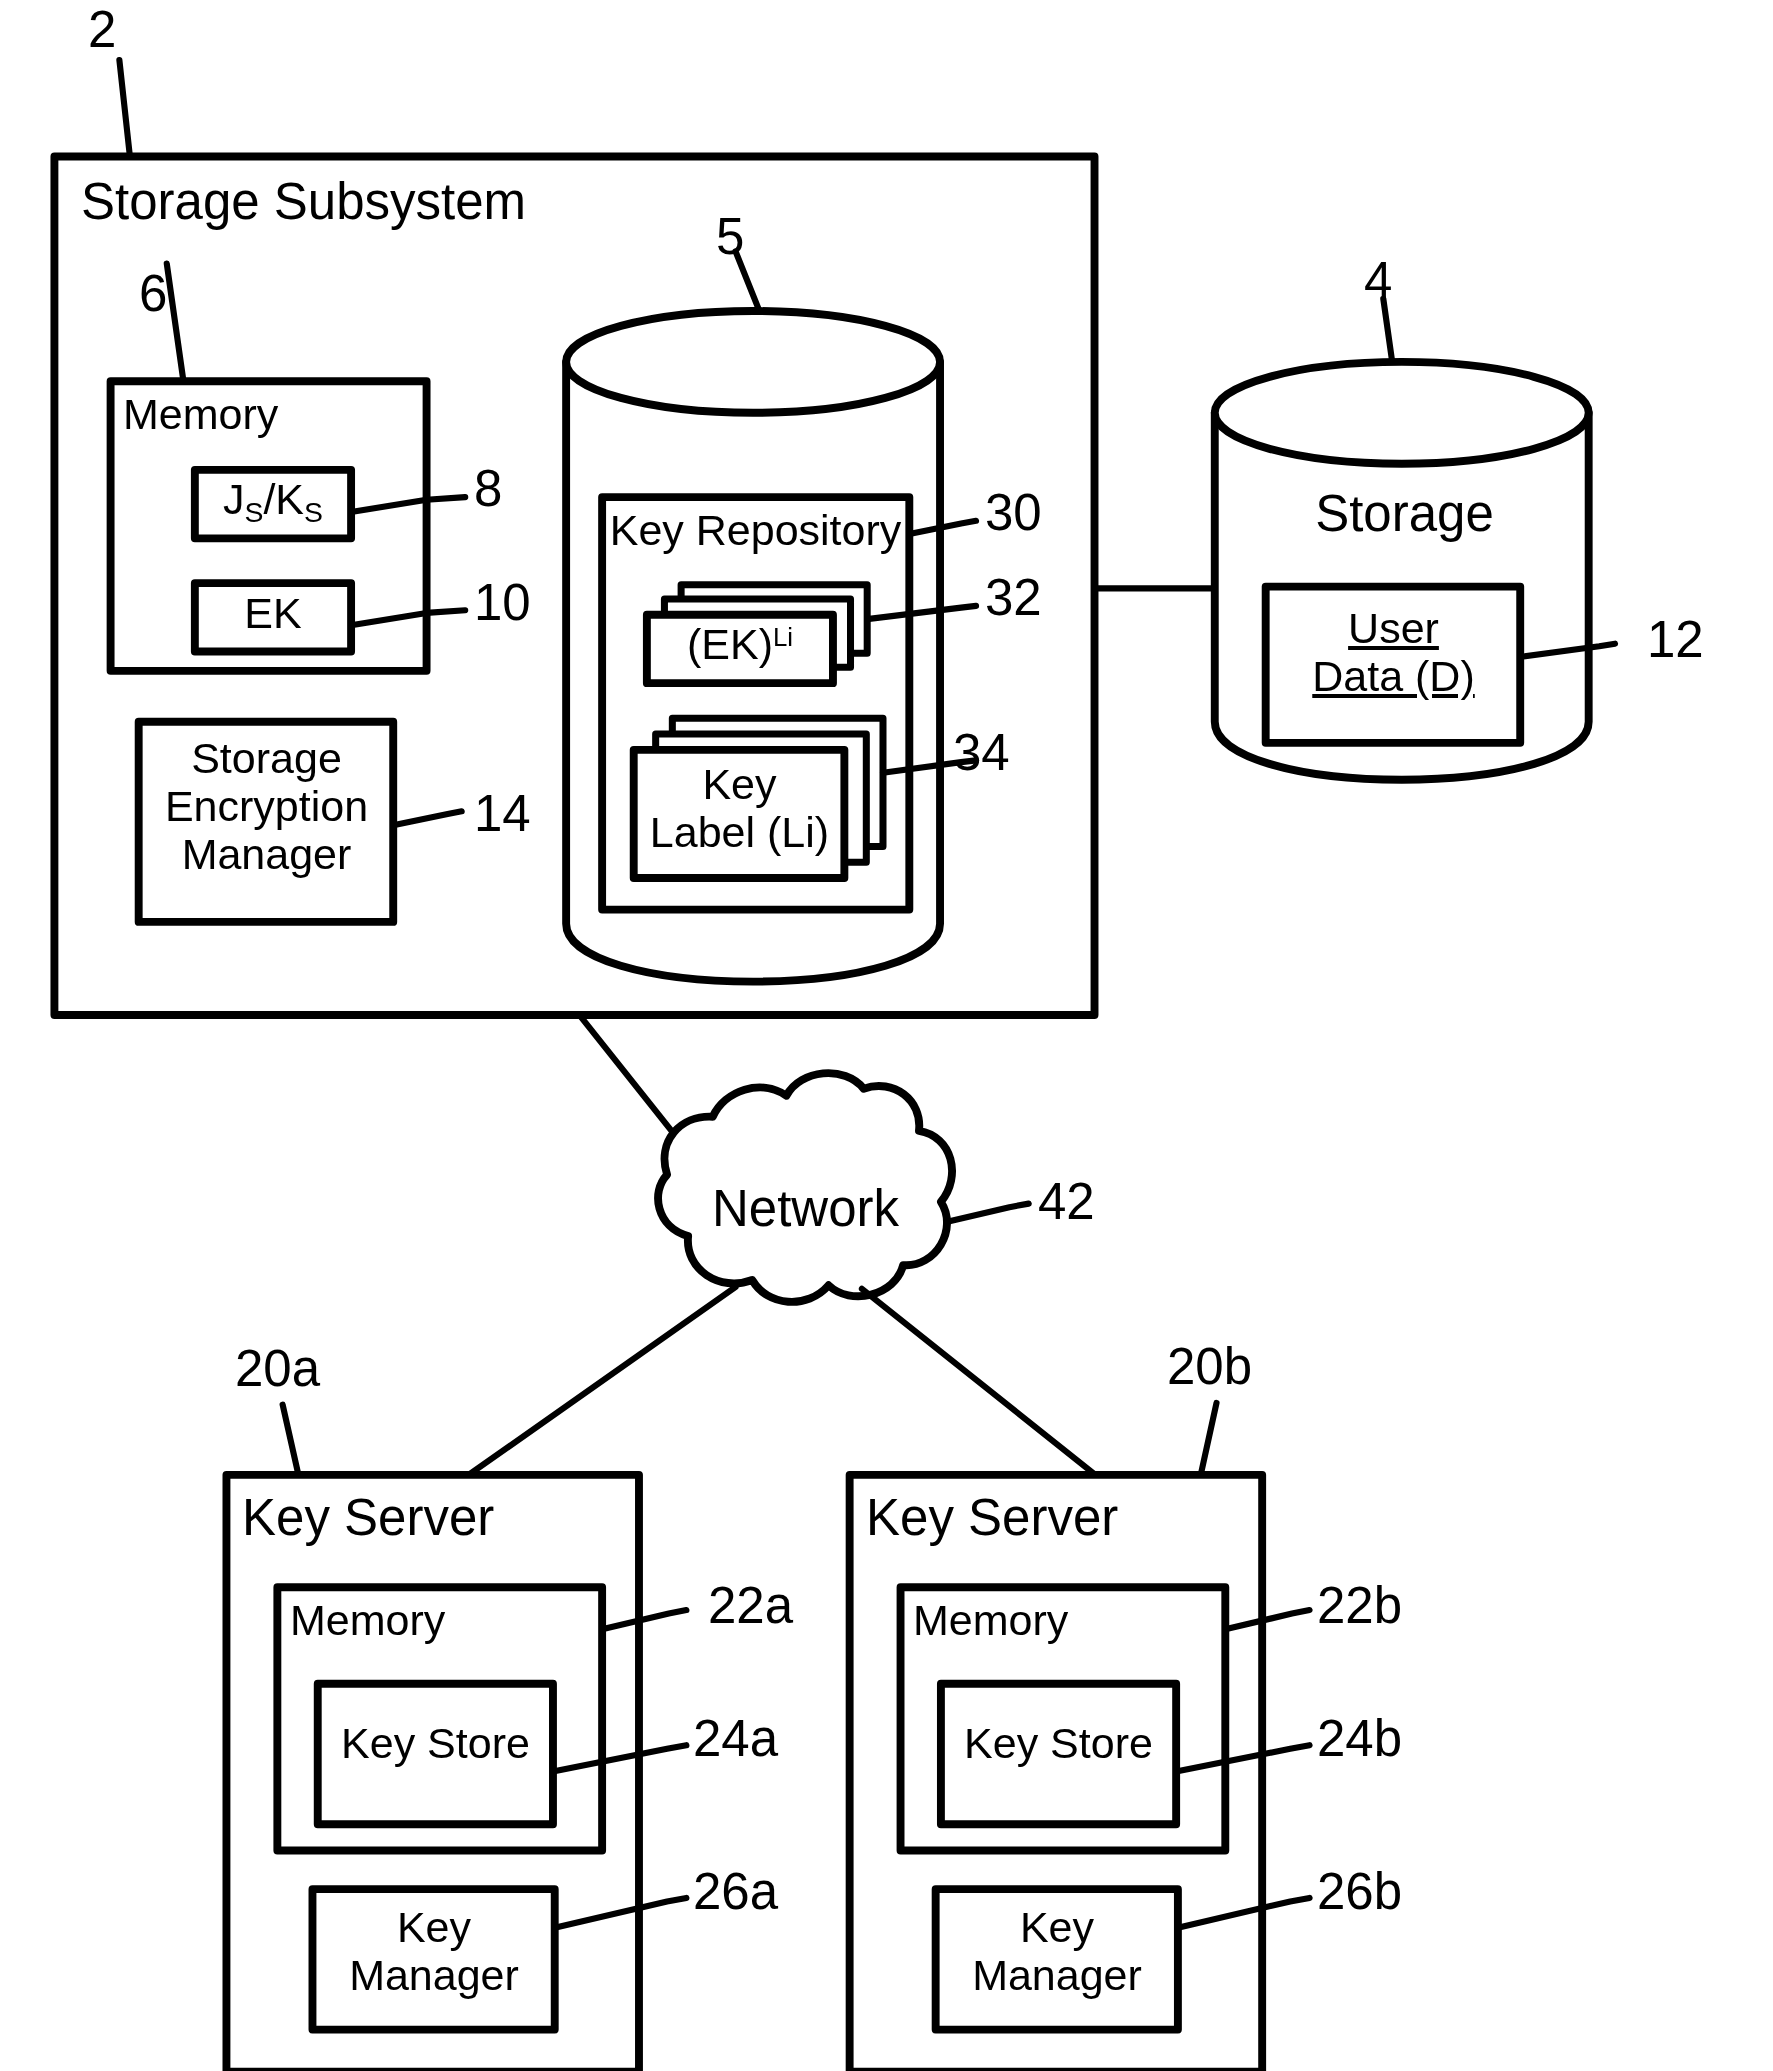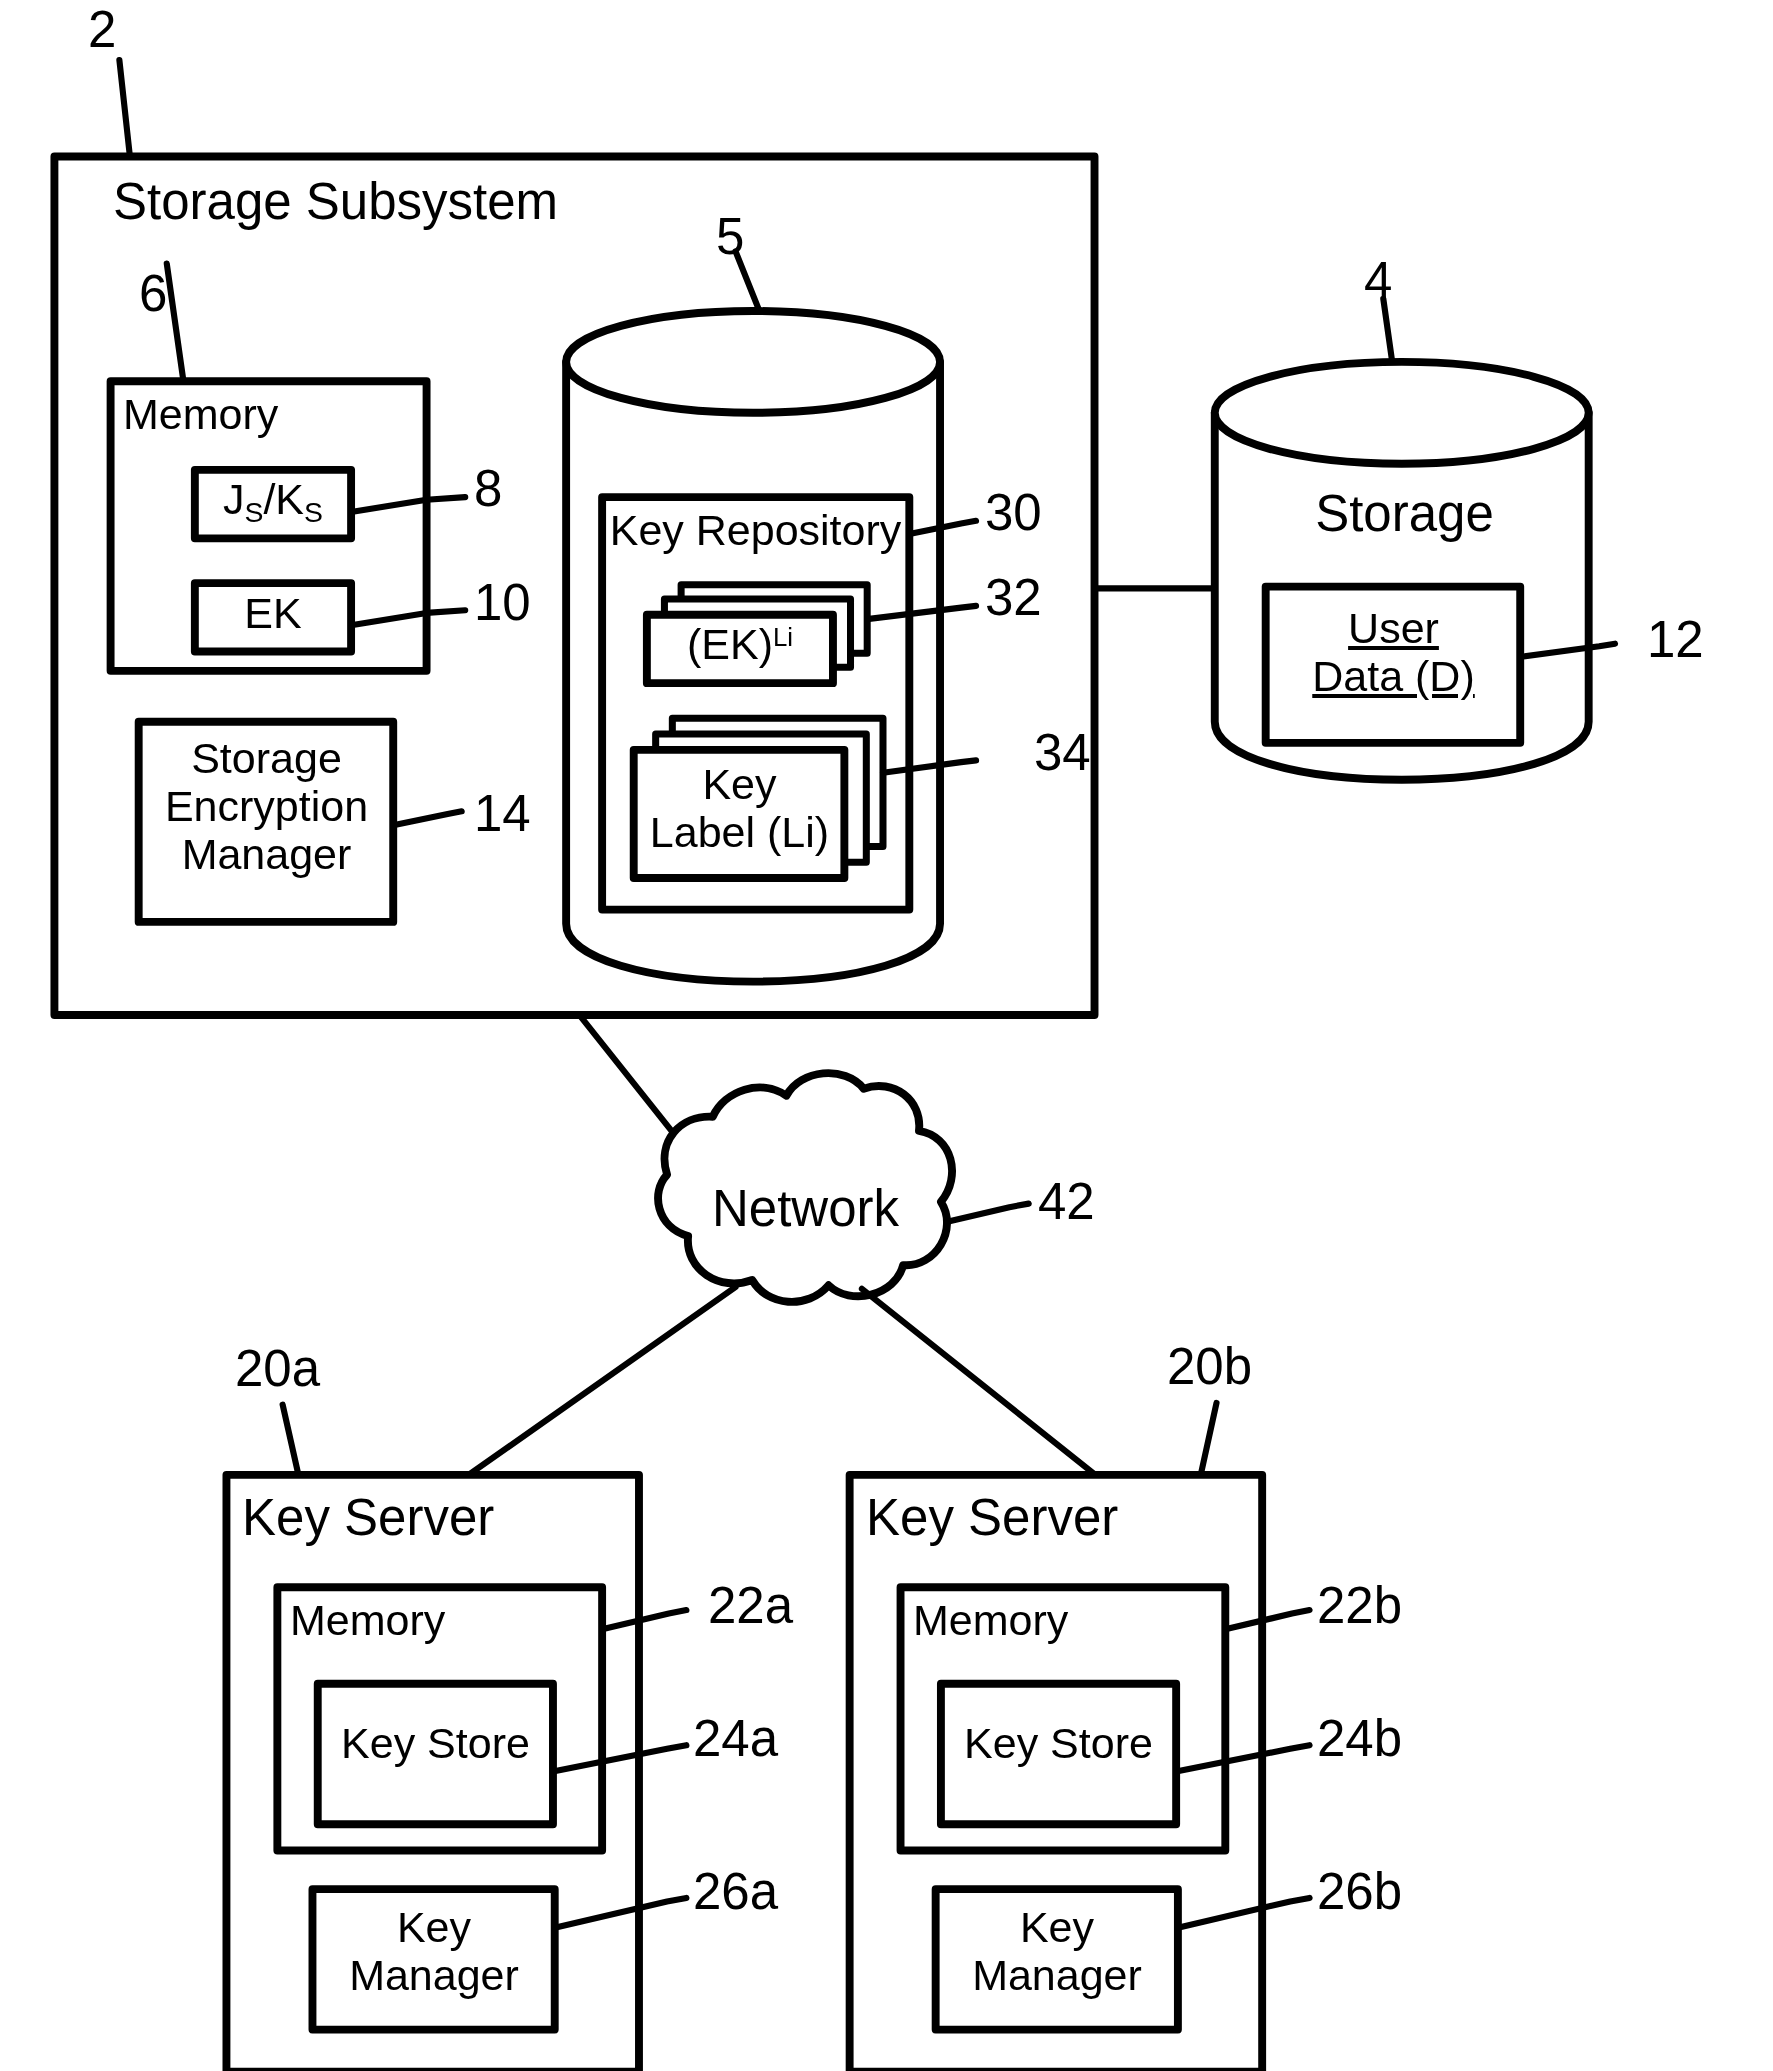--- a/index.html
+++ b/index.html
@@ -153,21 +153,21 @@
       <path d="M 1340 2018 L 1470 1992 L 1492 1988" stroke-width="7"></path>
 
       <rect x="1066" y="2152" width="276" height="160" stroke-width="9" fill="#ffffff"></rect>
       <path d="M 1342 2196 L 1470 2166 L 1492 2162" stroke-width="7"></path>
 
     </g>
   </svg>
 
   <div class="lbl refnum" style="left:88px; top:3.5px;">2</div>
 
-  <div class="lbl boxtitle-lg" style="left:81px; top:176px;margin-left:32px;">Storage Subsystem</div>
+  <div class="lbl boxtitle-lg" style="left:81px; top:176px;">Storage Subsystem</div>
 
   <div class="lbl refnum" style="left:139px; top:268px;">6</div>
 
   <div class="lbl boxtitle" style="left:123px; top:393px;">Memory</div>
 
   <div class="lbl boxtitle ctr" style="left:195px; top:478px; width:156px;">J<sub>S</sub>/K<sub>S</sub></div>
   <div class="lbl refnum" style="left:474px; top:463px;">8</div>
 
   <div class="lbl boxtitle ctr" style="left:195px; top:592px; width:156px;">EK</div>
   <div class="lbl refnum" style="left:474px; top:577px;">10</div>
@@ -178,21 +178,21 @@
   <div class="lbl refnum" style="left:716px; top:211px;">5</div>
 
 
   <div class="lbl boxtitle ctr" style="left:602px; top:509px; width:307px;">Key Repository</div>
   <div class="lbl refnum" style="left:985px; top:487px;">30</div>
 
   <div class="lbl boxtitle ctr" style="left:647px; top:623px; width:186px;">(EK)<sup>Li</sup></div>
   <div class="lbl refnum" style="left:985px; top:572px;">32</div>
 
   <div class="lbl boxtitle ctr" style="left:634px; top:760px; width:211px; line-height:1.12;">Key<br>Label (Li)</div>
-  <div class="lbl refnum" style="left:1034px; top:727px;">34</div>
+  <div class="lbl refnum" style="left:953px; top:727px;">34</div>
 
   <div class="lbl refnum" style="left:1364px; top:255px;">4</div>
 
   <div class="lbl boxtitle-lg ctr" style="left:1229px; top:488px; width:351px;">Storage</div>
 
   <div class="lbl boxtitle ctr" style="left:1266px; top:604px; width:255px; line-height:1.12;text-decoration:underline;">User<br>Data (D)</div>
   <div class="lbl refnum" style="left:1624px; top:614px;margin-left:23px;">12</div>
 
   <div class="lbl boxtitle-lg ctr" style="left:674px; top:1183px; width:263px;">Network</div>
   <div class="lbl refnum" style="left:1038px; top:1176px;">42</div>

